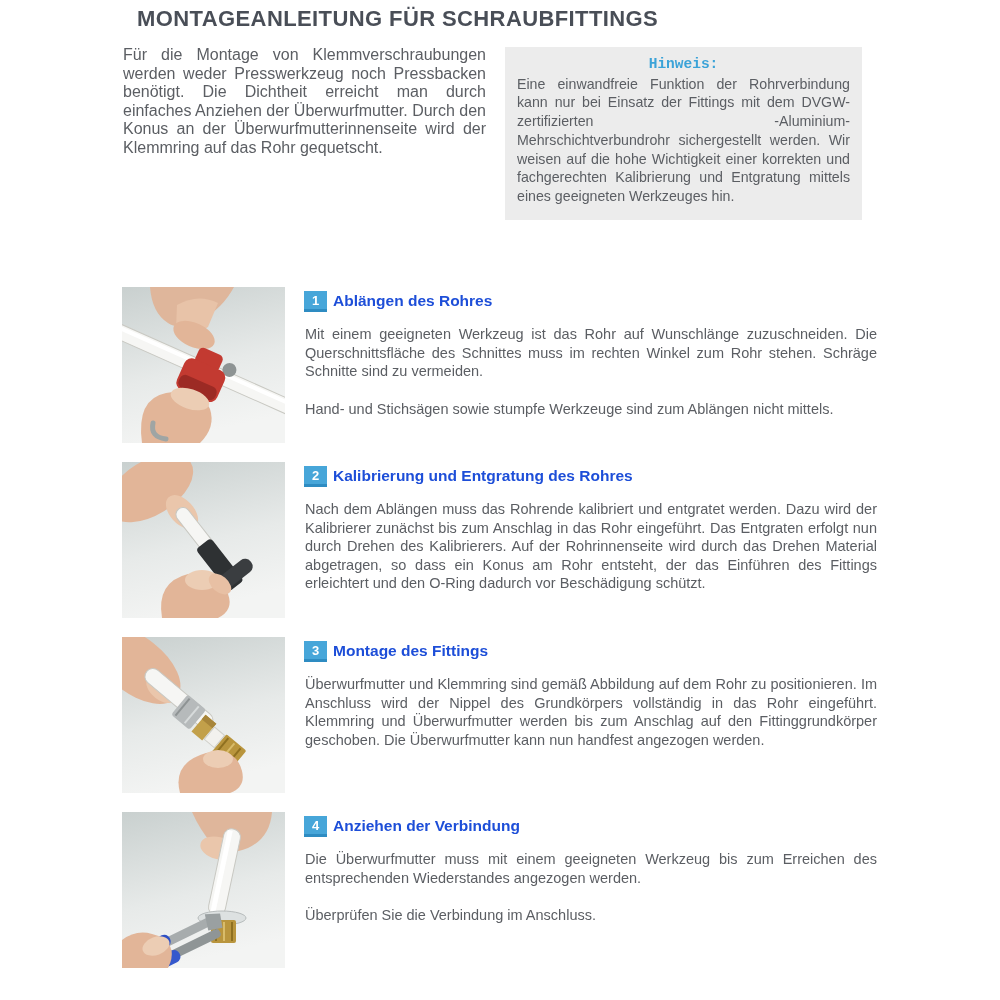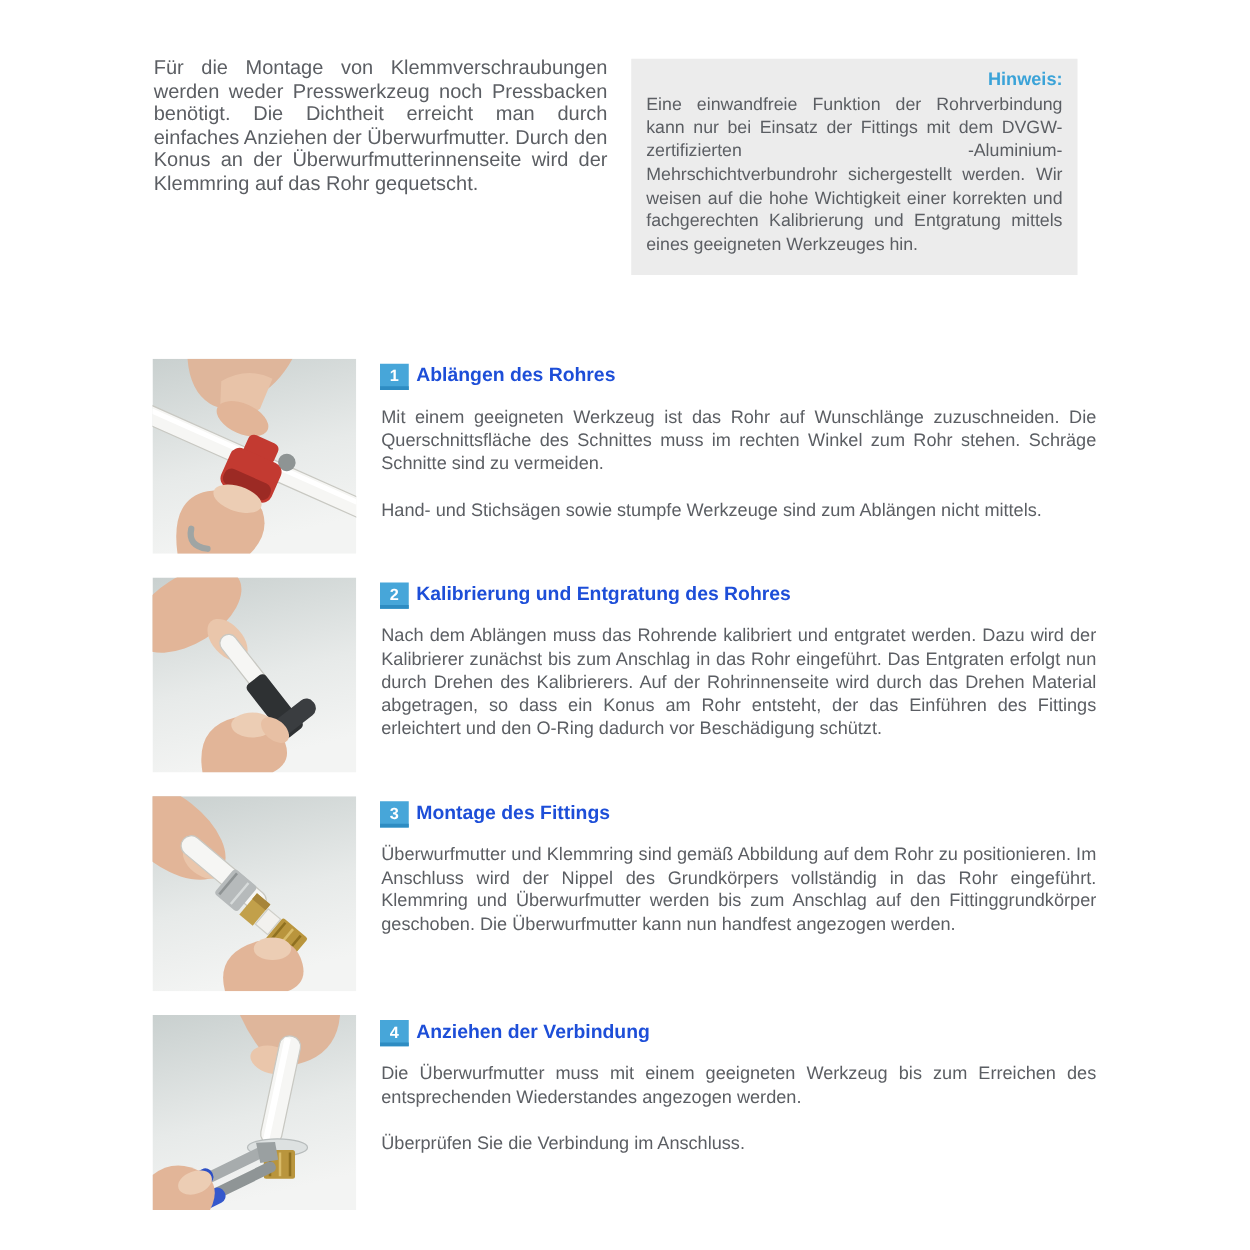--- a/index.html
+++ b/index.html
@@ -15,21 +15,21 @@
   }
   .intro{
     position:absolute;left:123px;top:46px;width:363px;
     font-size:16px;line-height:18.6px;text-align:justify;hyphens:auto;
   }
   .note{
     position:absolute;left:505px;top:47px;width:333px;
     background:#ececec;padding:8px 12px 14px 12px;
     font-size:14.2px;line-height:18.7px;text-align:justify;hyphens:auto;
   }
-  .note-label{color:#3ba3d8;font-weight:bold;font-size:14.5px;margin-bottom:1px;text-align:right;}
+  .note-label{color:#3ba3d8;font-weight:bold;font-size:14.5px;margin-bottom:1px;text-align:center;font-family:Liberation Mono, monospace;}
   .step{position:absolute;left:0;width:1000px;height:175px;}
   .s1{top:287px}.s2{top:462px}.s3{top:637px}.s4{top:812px}
   .photo{position:absolute;left:122px;top:0;width:163px;height:156px;}
   .photo svg{display:block;}
   .badge{
     position:absolute;left:304px;top:4px;width:23px;height:18px;
     background:#47a6d9;border-bottom:3px solid #2e8cc2;
     color:#ffffff;font-weight:bold;font-size:13px;
     display:flex;align-items:center;justify-content:center;
   }
@@ -42,20 +42,21 @@
     font-size:14.5px;line-height:18.6px;text-align:justify;hyphens:auto;
   }
   .p2{margin-top:19px;}
   .p2:empty{display:none;}
 </style>
 </head>
 <body>
 
 <div class="page">
 
+  <div class="title">MONTAGEANLEITUNG FÜR SCHRAUBFITTINGS</div>
 
   <div class="intro">Für die Montage von Klemmverschraubungen werden weder Presswerkzeug noch Pressbacken benötigt. Die Dichtheit erreicht man durch einfaches Anziehen der Überwurfmutter. Durch den Konus an der Überwurfmutterinnenseite wird der Klemmring auf das Rohr gequetscht.</div>
 
   <div class="note">
     <div class="note-label">Hinweis:</div>
     <div>Eine einwandfreie Funktion der Rohrverbindung kann nur bei Einsatz der Fittings mit dem DVGW-zertifizierten &nbsp;&nbsp;&nbsp;&nbsp;&nbsp;&nbsp;&nbsp;-Aluminium-Mehrschichtverbundrohr sichergestellt werden. Wir weisen auf die hohe Wichtigkeit einer korrekten und fachgerechten Kalibrierung und Entgratung mittels eines geeigneten Werkzeuges hin.</div>
   </div>
 
   <div class="step s1">
     <div class="photo">

